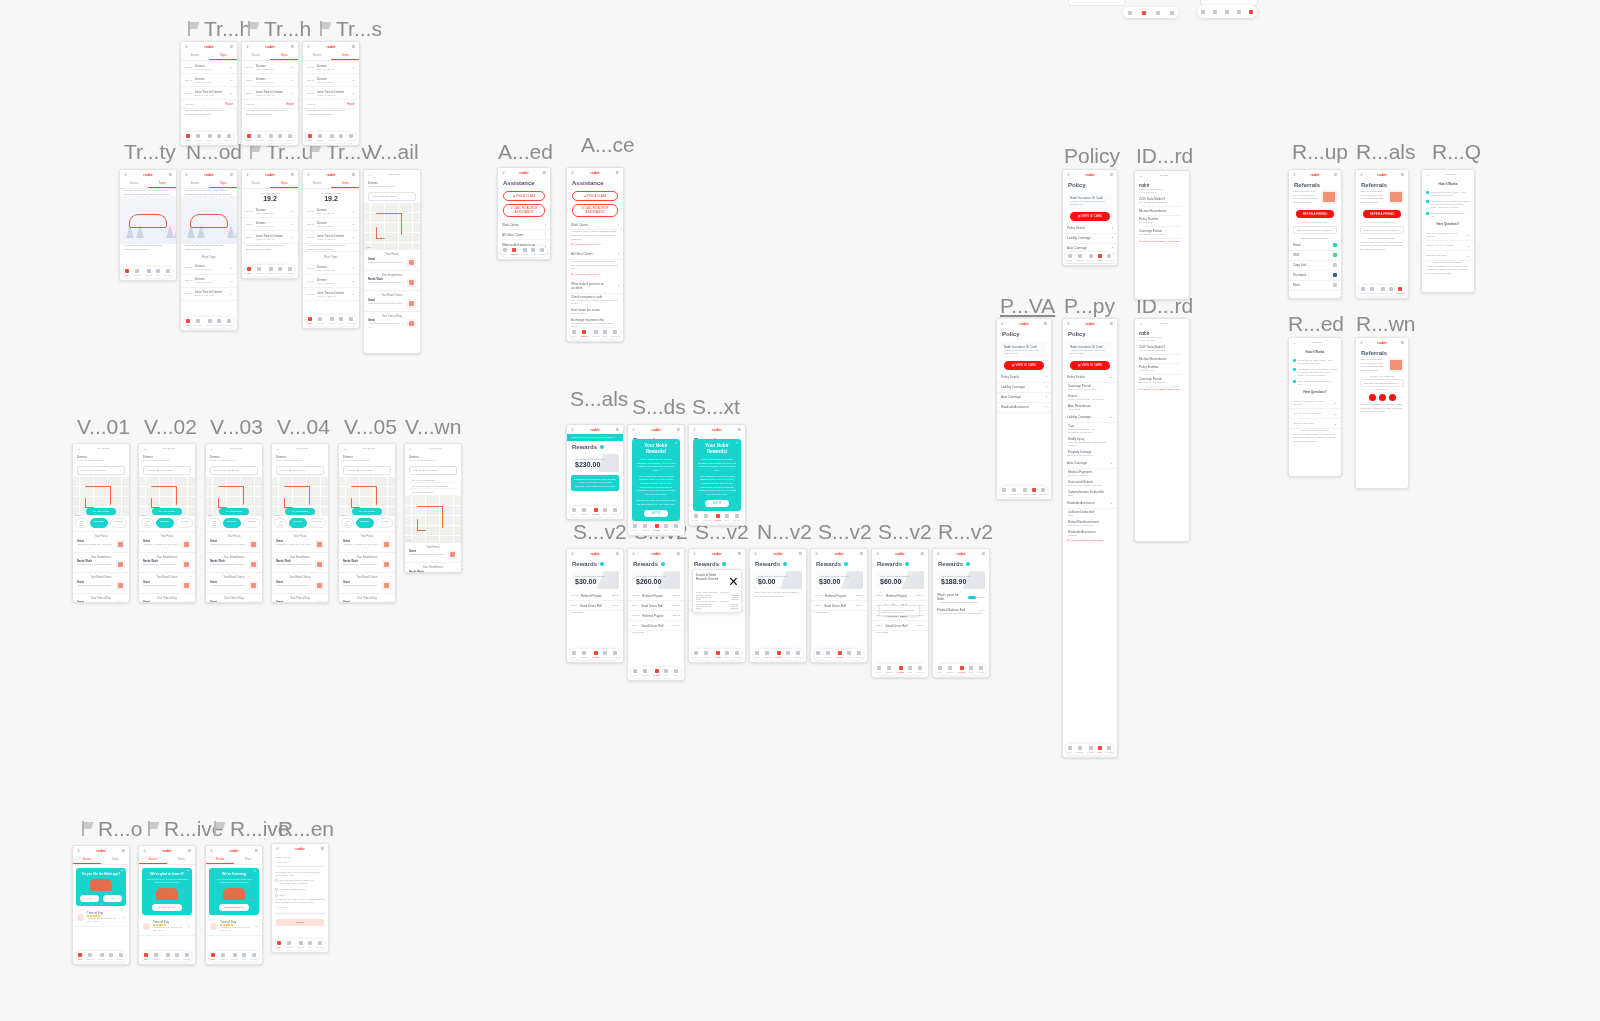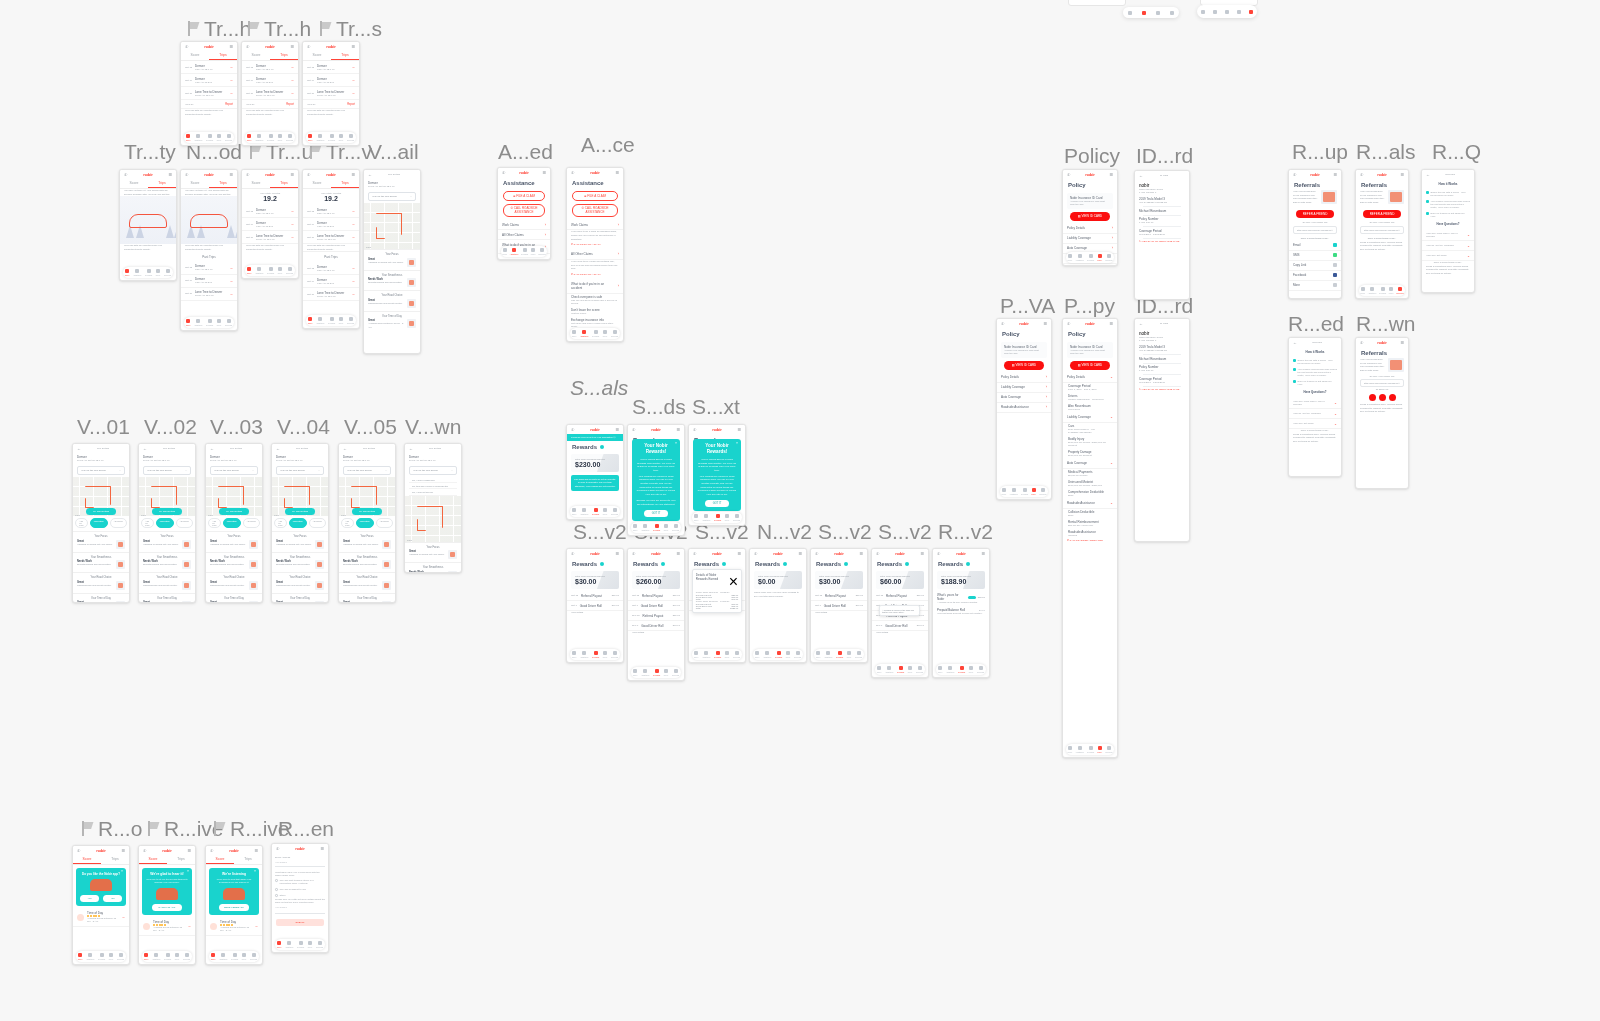--- a/index.html
+++ b/index.html
@@ -227,21 +227,21 @@
       </div>
       <div class="flabel" style="left: 1292px; top: 141px;">
         <span>R...up</span>
       </div>
       <div class="flabel" style="left: 1356px; top: 141px;">
         <span>R...als</span>
       </div>
       <div class="flabel" style="left: 1432px; top: 141px;">
         <span>R...Q</span>
       </div>
-      <div class="flabel" style="left: 1000px; top: 295px;">
+      <div class="flabel" style="left: 1000px; top: 295px; text-decoration: underline;">
         <span>P...VA</span>
       </div>
       <div class="flabel" style="left: 1064px; top: 295px;">
         <span>P...py</span>
       </div>
       <div class="flabel" style="left: 1136px; top: 295px;">
         <span>ID...rd</span>
       </div>
       <div class="flabel" style="left: 1288px; top: 313px;">
         <span>R...ed</span>
@@ -260,21 +260,21 @@
       </div>
       <div class="flabel" style="left: 277px; top: 416px;">
         <span>V...04</span>
       </div>
       <div class="flabel" style="left: 344px; top: 416px;">
         <span>V...05</span>
       </div>
       <div class="flabel" style="left: 405px; top: 416px;">
         <span>V...wn</span>
       </div>
-      <div class="flabel" style="left: 570px; top: 377px; font-style: italic;">
+      <div class="flabel" style="left: 570px; top: 388px;">
         <span>S...als</span>
       </div>
       <div class="flabel" style="left: 632px; top: 396px;">
         <span>S...ds</span>
       </div>
       <div class="flabel" style="left: 692px; top: 396px;">
         <span>S...xt</span>
       </div>
       <div class="flabel" style="left: 573px; top: 521px;">
         <span>S...v2</span>

